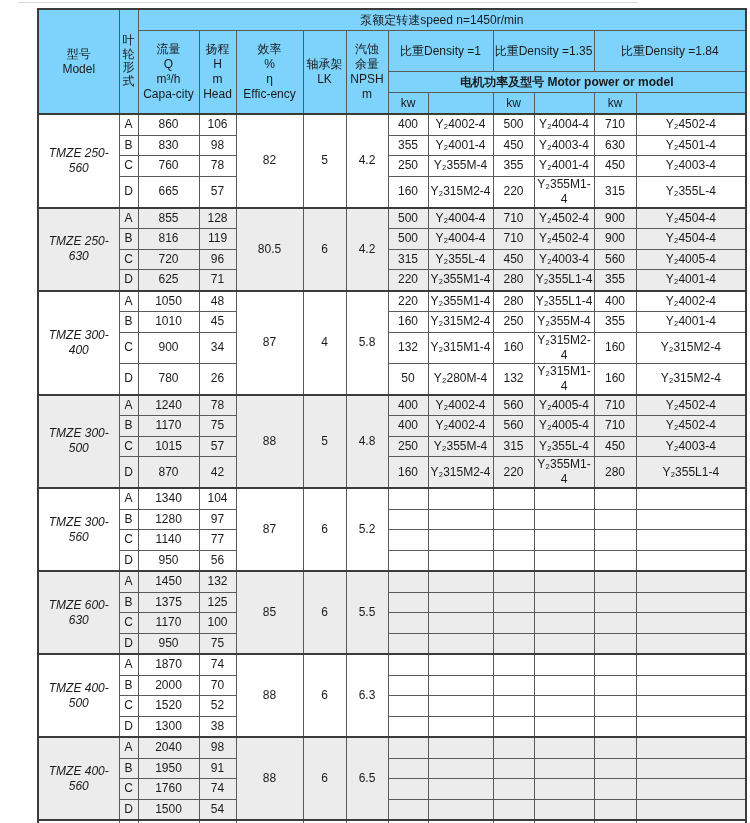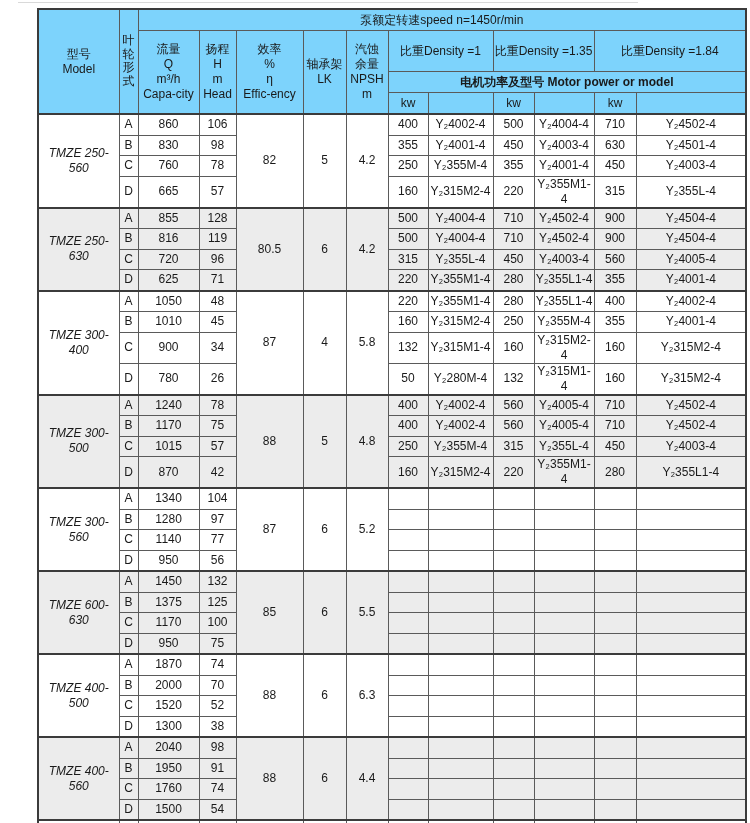--- a/index.html
+++ b/index.html
@@ -429,21 +429,21 @@
           <td></td>
           <td></td>
         </tr>
         <tr class="alt group-start">
           <td rowspan="4" class="model-cell">TMZE 400-560</td>
           <td>A</td>
           <td>2040</td>
           <td>98</td>
           <td rowspan="4">88</td>
           <td rowspan="4">6</td>
-          <td rowspan="4">4.4</td>
+          <td rowspan="4">6.5</td>
           <td></td>
           <td></td>
           <td></td>
           <td></td>
           <td></td>
           <td></td>
         </tr>
         <tr class="alt">
           <td>B</td>
           <td>1950</td>

